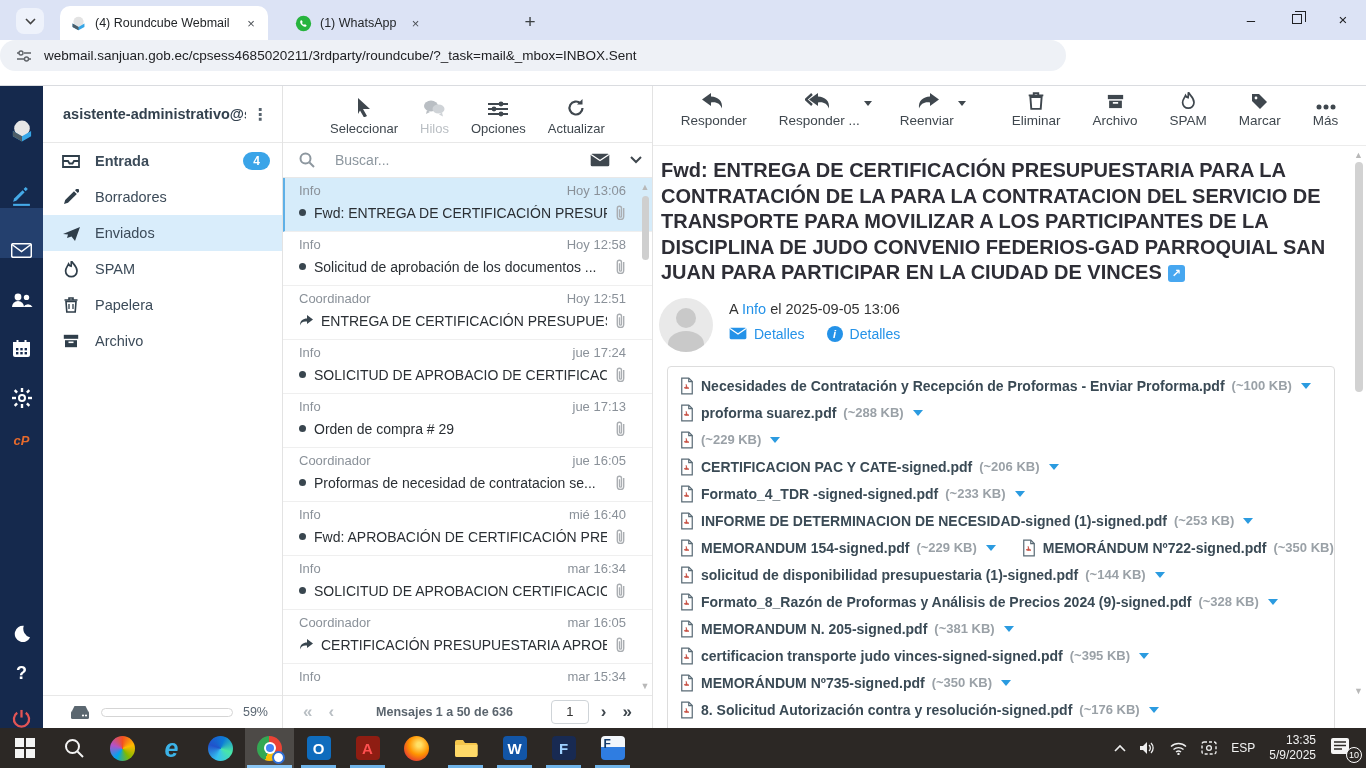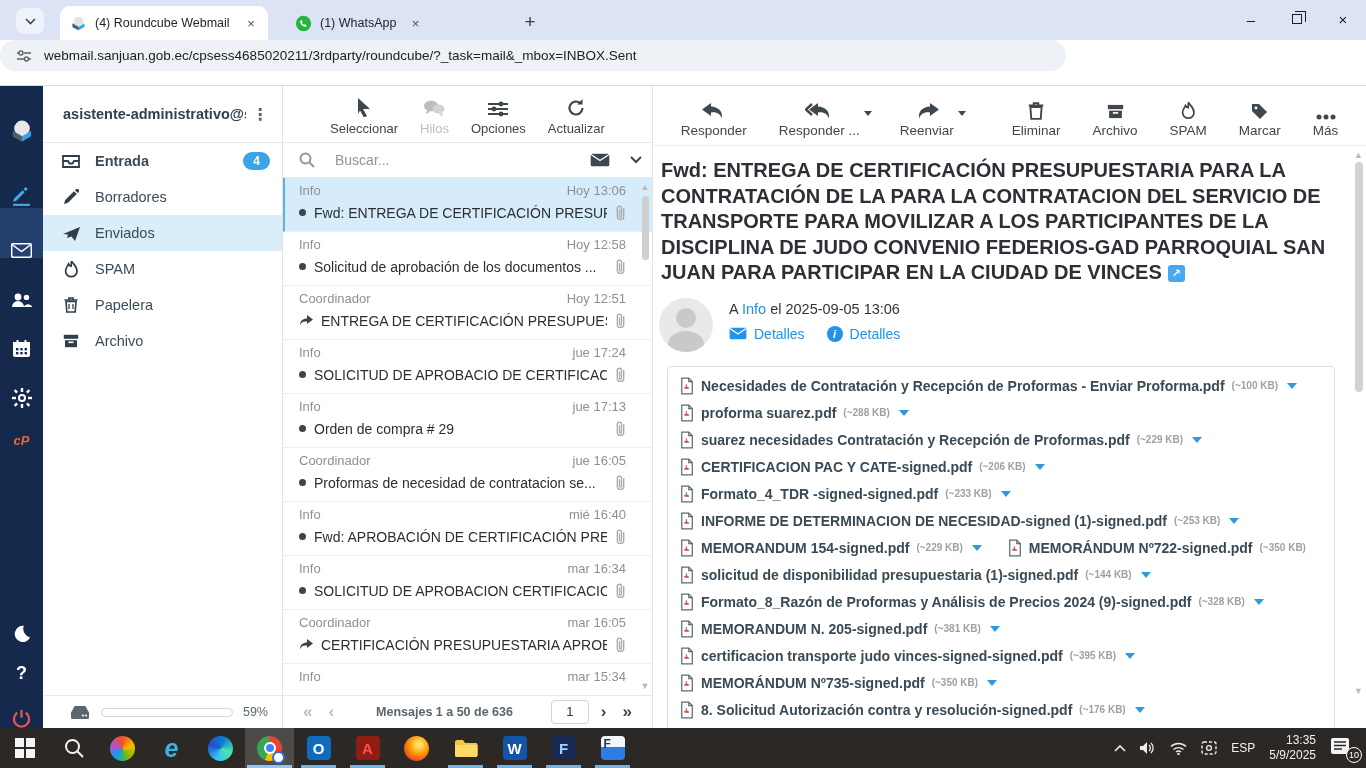--- a/index.html
+++ b/index.html
@@ -103,21 +103,21 @@
     display:flex; align-items:center; padding:0 12px; }
   .pg-ic { font-size:17px; font-weight:bold; padding:0 8px; }
   .pg-gray { color:#b9bfc4; } .pg-dark { color:#3f474e; }
   .pg-label { flex:1; text-align:center; font-size:12.5px; font-weight:bold; color:#5b656e; }
   .pg-input { width:38px; height:24px; border:1px solid #cfd4d8; border-radius:4px; text-align:center;
     font-size:13px; color:#333; line-height:22px; margin:0 4px; background:#fff; }
 
   
   #reading { left:653px; top:0; width:713px; height:642px; background:#fff; }
   .msg-toolbar { height:60px; display:flex; align-items:flex-end; justify-content:center; gap:32px;
-    padding-bottom:7px; border-bottom:1px solid #ececec; }
+    padding-bottom:17px; border-bottom:1px solid #ececec; }
   .mt-btn { display:flex; flex-direction:column; align-items:center; gap:3px; color:#3f474e;
     font-size:13.5px; position:relative; }
   .mt-caret { position:absolute; right:-12px; bottom:22px; width:0; height:0;
     border-left:4px solid transparent; border-right:4px solid transparent; border-top:5px solid #3f474e; }
   .subject { padding:12px 26px 0 8px; font-size:20px; font-weight:bold; color:#2e2e36;
     line-height:25.5px; }
   .ext-ic { display:inline-block; width:17px; height:17px; background:#47a7f0; border-radius:3px;
     color:#fff; font-size:11px; text-align:center; line-height:17px; vertical-align:2px;
     margin-left:6px; font-weight:bold; }
   .sender-row { display:flex; padding:12px 0 0 6px; gap:16px; }
@@ -133,21 +133,21 @@
   .meta-actions { display:flex; gap:22px; margin-top:9px; align-items:center; }
   .meta-act { display:flex; gap:7px; align-items:center; color:#2492e8; font-size:14px; }
   .info-ic { width:16px; height:16px; border-radius:50%; background:#2492e8; color:#fff;
     font-size:11px; font-weight:bold; display:flex; align-items:center; justify-content:center;
     font-style:italic; }
   .attbox { margin:14px 0 0 14px; width:668px; border:1px solid #ddd; border-radius:4px;
     padding:10px 12px; height:368px; overflow:hidden;font-weight:bold; }
   .att-line { display:flex; gap:26px; margin-bottom:9px; align-items:center; }
   .att { display:flex; align-items:center; gap:7px; white-space:nowrap; }
   .att-name { font-size:14px; color:#3a4a55; }
-  .att-size { font-size:10px; color:#9aa1a7; }
+  .att-size { font-size:13px; color:#9aa1a7; }
   .att-caret { width:0; height:0; border-left:5px solid transparent; border-right:5px solid transparent;
     border-top:6px solid #2b9be0; margin-left:2px; }
   .read-scroll-up { position:absolute; right:3px; top:64px; color:#b8b8b8; font-size:9px; }
   .read-thumb { position:absolute; right:3px; top:76px; width:8px; height:230px; background:#d2d2d2;
     border-radius:4px; }
   .read-scroll-dn { position:absolute; right:3px; top:600px; color:#b8b8b8; font-size:9px; }
 
   
   #taskbar { left:0; top:728px; width:1366px; height:40px; background:#2c2825; display:flex;
     align-items:stretch; }
@@ -741,21 +741,20 @@
               <span class="att-caret"></span>
           </span>
         </div>
         <div class="att-line">
           <span class="att">
             <svg width="14" height="18" viewBox="0 0 16 20">
                 <path d="M2 1h8l4 4v14H2z" stroke="#5a6b76" stroke-width="1.4" fill="#fff"></path>
                 <path d="M10 1v4h4" stroke="#5a6b76" stroke-width="1.4" fill="none"></path>
                 <path d="M5 12c2-1 4-1 5 .5-2 .5-4 .2-5-.5zM7 8c.5 1.5.5 3 0 4.5" stroke="#c0392b" stroke-width="1.1" fill="none"></path>
               </svg>
-            <span class="att-name">suarez necesidades Contratación y Recepción de Proformas.pdf</span>
               <span class="att-size">(~229 KB)</span>
               <span class="att-caret"></span>
           </span>
         </div>
         <div class="att-line">
           <span class="att">
             <svg width="14" height="18" viewBox="0 0 16 20">
                 <path d="M2 1h8l4 4v14H2z" stroke="#5a6b76" stroke-width="1.4" fill="#fff"></path>
                 <path d="M10 1v4h4" stroke="#5a6b76" stroke-width="1.4" fill="none"></path>
                 <path d="M5 12c2-1 4-1 5 .5-2 .5-4 .2-5-.5zM7 8c.5 1.5.5 3 0 4.5" stroke="#c0392b" stroke-width="1.1" fill="none"></path>

